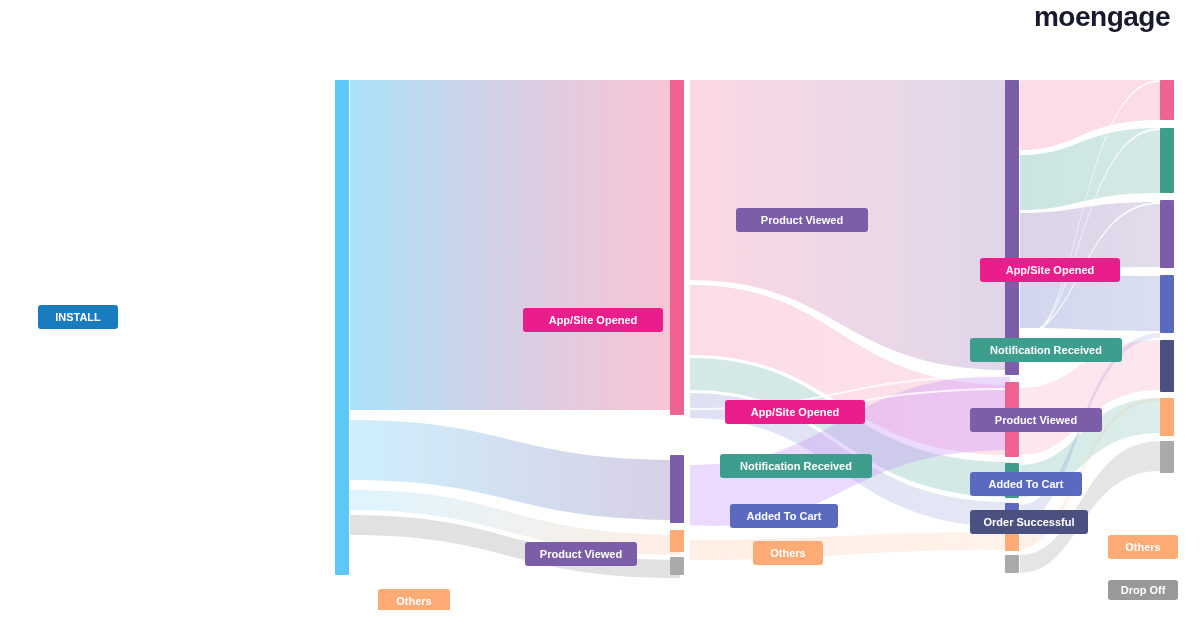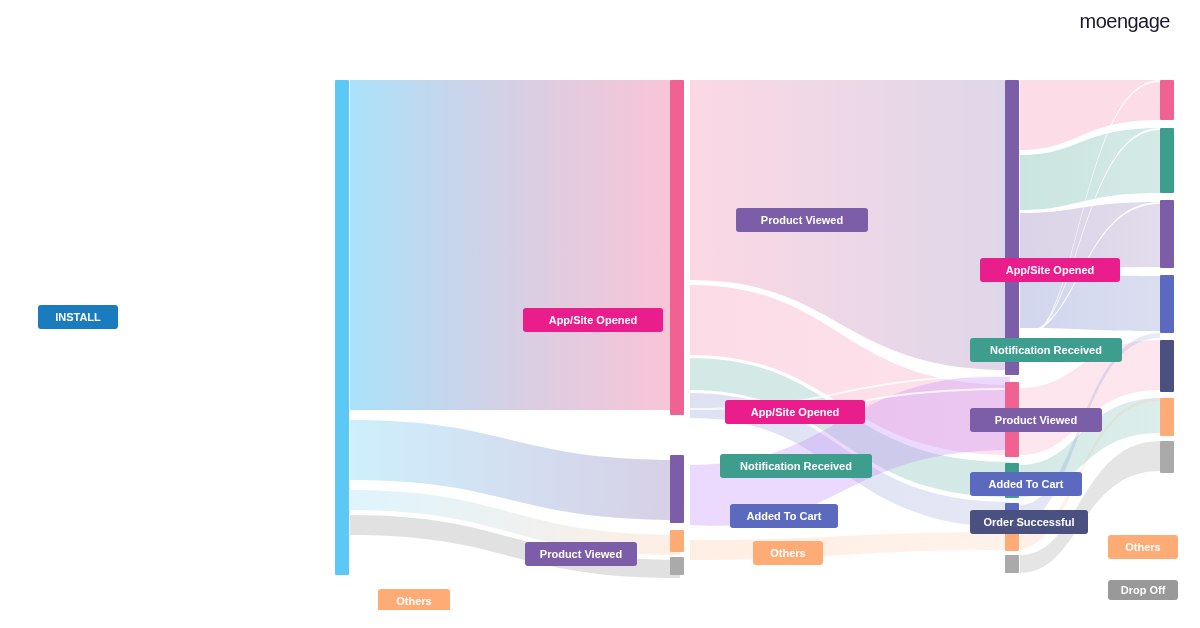--- a/index.html
+++ b/index.html
@@ -6,24 +6,24 @@
     body {
       width: 1200px;
       height: 628px;
       background: #fff;
       font-family: 'Arial', sans-serif;
       overflow: hidden;
       position: relative;
     }
     #logo {
       position: absolute;
-      top: 10px;
+      top: 1px;
       right: 30px;
-      font-size: 20px;
-      font-weight: 400;
+      font-size: 28px;
+      font-weight: 700;
       color: #1a1a2e;
       letter-spacing: -0.5px;
     }
     .sankey-container {
       position: absolute;
       top: 80px;
       left: 20px;
       width: 1160px;
       height: 530px;
     }

